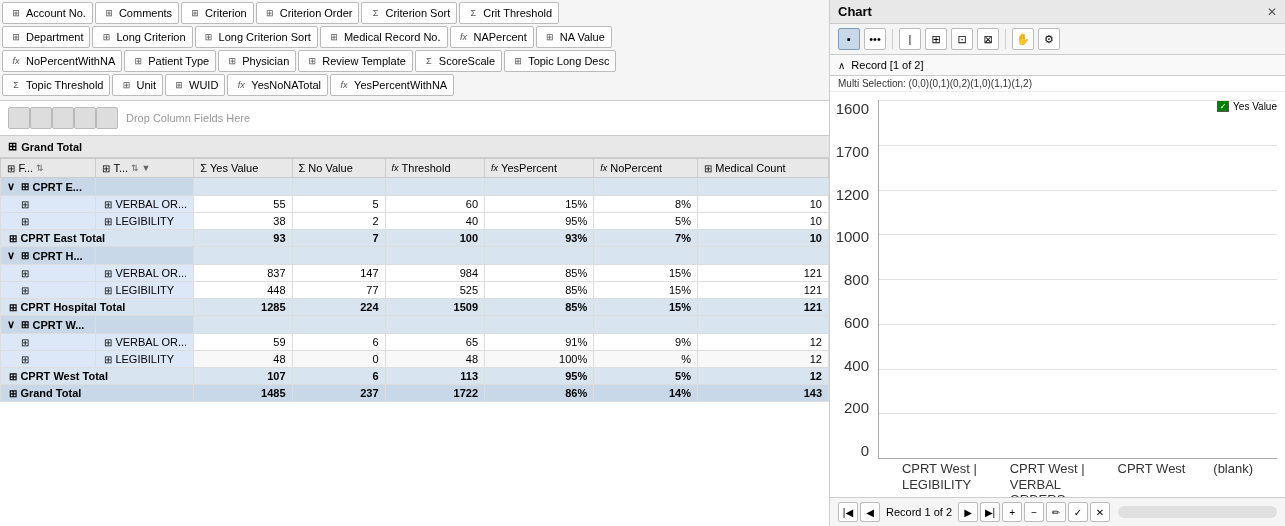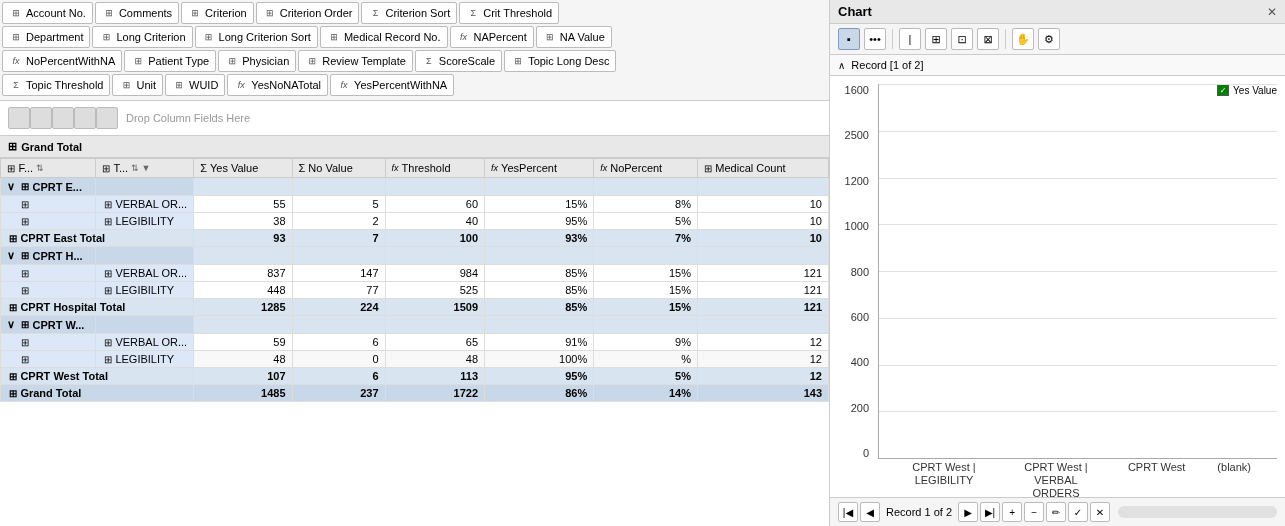--- a/index.html
+++ b/index.html
@@ -74,37 +74,37 @@
     
     .chart-body { flex: 1; display: flex; padding: 8px; position: relative; overflow: hidden; }
     
     .chart-legend { position: absolute; top: 8px; right: 8px; display: flex; align-items: center; gap: 4px; font-size: 10px; }
     .legend-checkbox { width: 12px; height: 12px; border: 1px solid #555; background: #008000; display: flex; align-items: center; justify-content: center; color: white; font-size: 8px; }
     
     .chart-content { width: 100%; height: 100%; position: relative; }
     
     
     .y-axis { position: absolute; left: 0; top: 0; bottom: 30px; width: 35px; display: flex; flex-direction: column; justify-content: space-between; align-items: flex-end; padding-right: 4px; }
-    .y-label { font-size: 11px; color: #333; }
+    .y-label { font-size: 15px; color: #333; }
     
     
     .plot-area { position: absolute; left: 40px; right: 0; top: 0; bottom: 30px; border-left: 1px solid #aaa; border-bottom: 1px solid #aaa; }
     
     
     .grid-line { position: absolute; left: 0; right: 0; border-top: 1px solid #e0e0e0; }
     
     
     .bars-container { position: absolute; left: 0; right: 0; bottom: 0; top: 0; display: flex; align-items: flex-end; justify-content: space-around; padding: 0 10px; }
     
     .bar-group { display: flex; flex-direction: column; align-items: center; }
     .bar { background: #008000; width: 40px; }
     
     
     .x-labels { position: absolute; bottom: 0; left: 40px; right: 0; height: 28px; display: flex; justify-content: space-around; align-items: flex-start; padding: 0 10px; }
-    .x-label { font-size: 11px; color: #333; text-align: center; max-width: 80px; line-height: 1.2; }
+    .x-label { font-size: 13px; color: #333; max-width: 80px; line-height: 1.2; }
     
     
     .chart-nav { display: flex; align-items: center; justify-content: space-between; padding: 4px 8px; border-top: 1px solid #ccc; background: #f5f5f5; }
     .nav-buttons { display: flex; align-items: center; gap: 2px; }
     .nav-btn { width: 20px; height: 20px; display: flex; align-items: center; justify-content: center; border: 1px solid #bbb; background: #fff; cursor: pointer; font-size: 10px; border-radius: 2px; }
     .nav-label { font-size: 11px; padding: 0 4px; }
     .nav-action-btn { width: 20px; height: 20px; display: flex; align-items: center; justify-content: center; border: 1px solid #bbb; background: #fff; cursor: pointer; font-size: 10px; border-radius: 2px; }
     .scrollbar-area { flex: 1; margin-left: 8px; height: 12px; background: #e0e0e0; border-radius: 6px; }
   </style>
 </head>
@@ -530,32 +530,36 @@
       <div class="tb-separator"></div>
       <button class="tb-btn">✋</button>
       <button class="tb-btn">⚙</button>
     </div>
 
     <div class="chart-record">
       <span class="record-expand">∧</span>
       <span>Record [1 of 2]</span>
     </div>
 
+    <div class="chart-selection">
+      <span>Multi Selection:</span>
+      <span>(0,0)(0,1)(0,2)(1,0)(1,1)(1,2)</span>
+    </div>
 
     <div class="chart-body">
       <div class="chart-legend">
         <div class="legend-checkbox">✓</div>
         <span>Yes Value</span>
       </div>
 
       <div class="chart-content">
 
         <div class="y-axis">
           <span class="y-label">1600</span>
-          <span class="y-label">2500</span>
+          <span class="y-label">1700</span>
           <span class="y-label">1200</span>
           <span class="y-label">1000</span>
           <span class="y-label">800</span>
           <span class="y-label">600</span>
           <span class="y-label">400</span>
           <span class="y-label">200</span>
           <span class="y-label">0</span>
         </div>
 
         <div class="plot-area">

